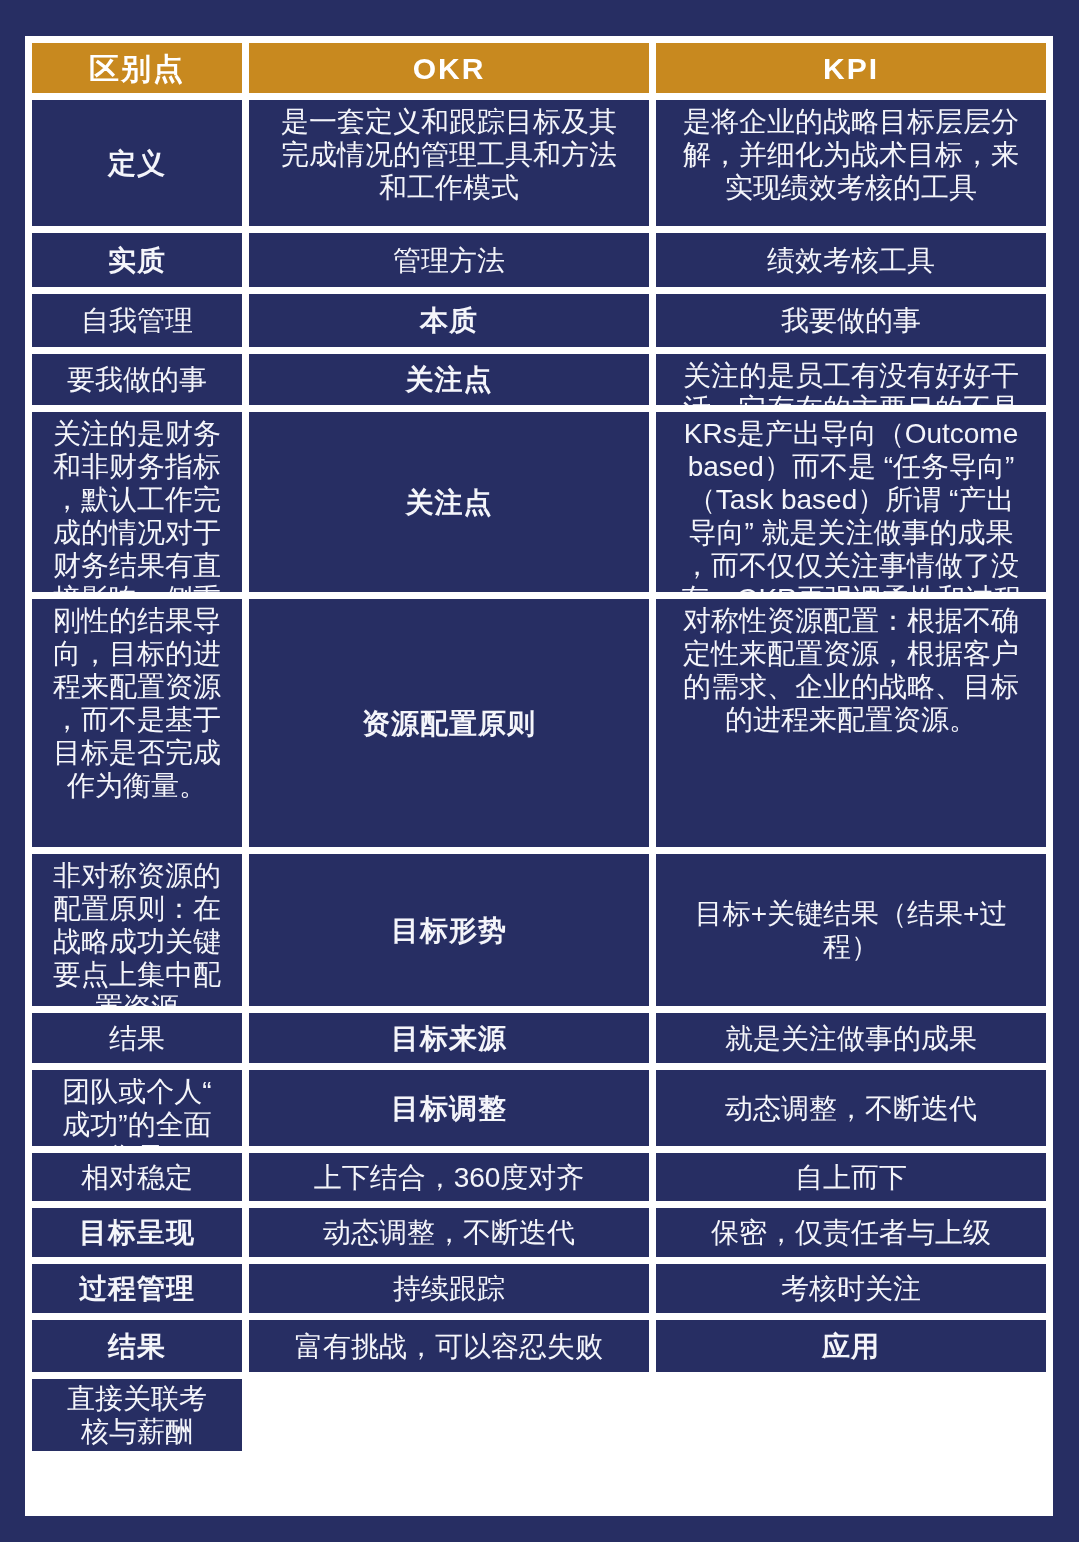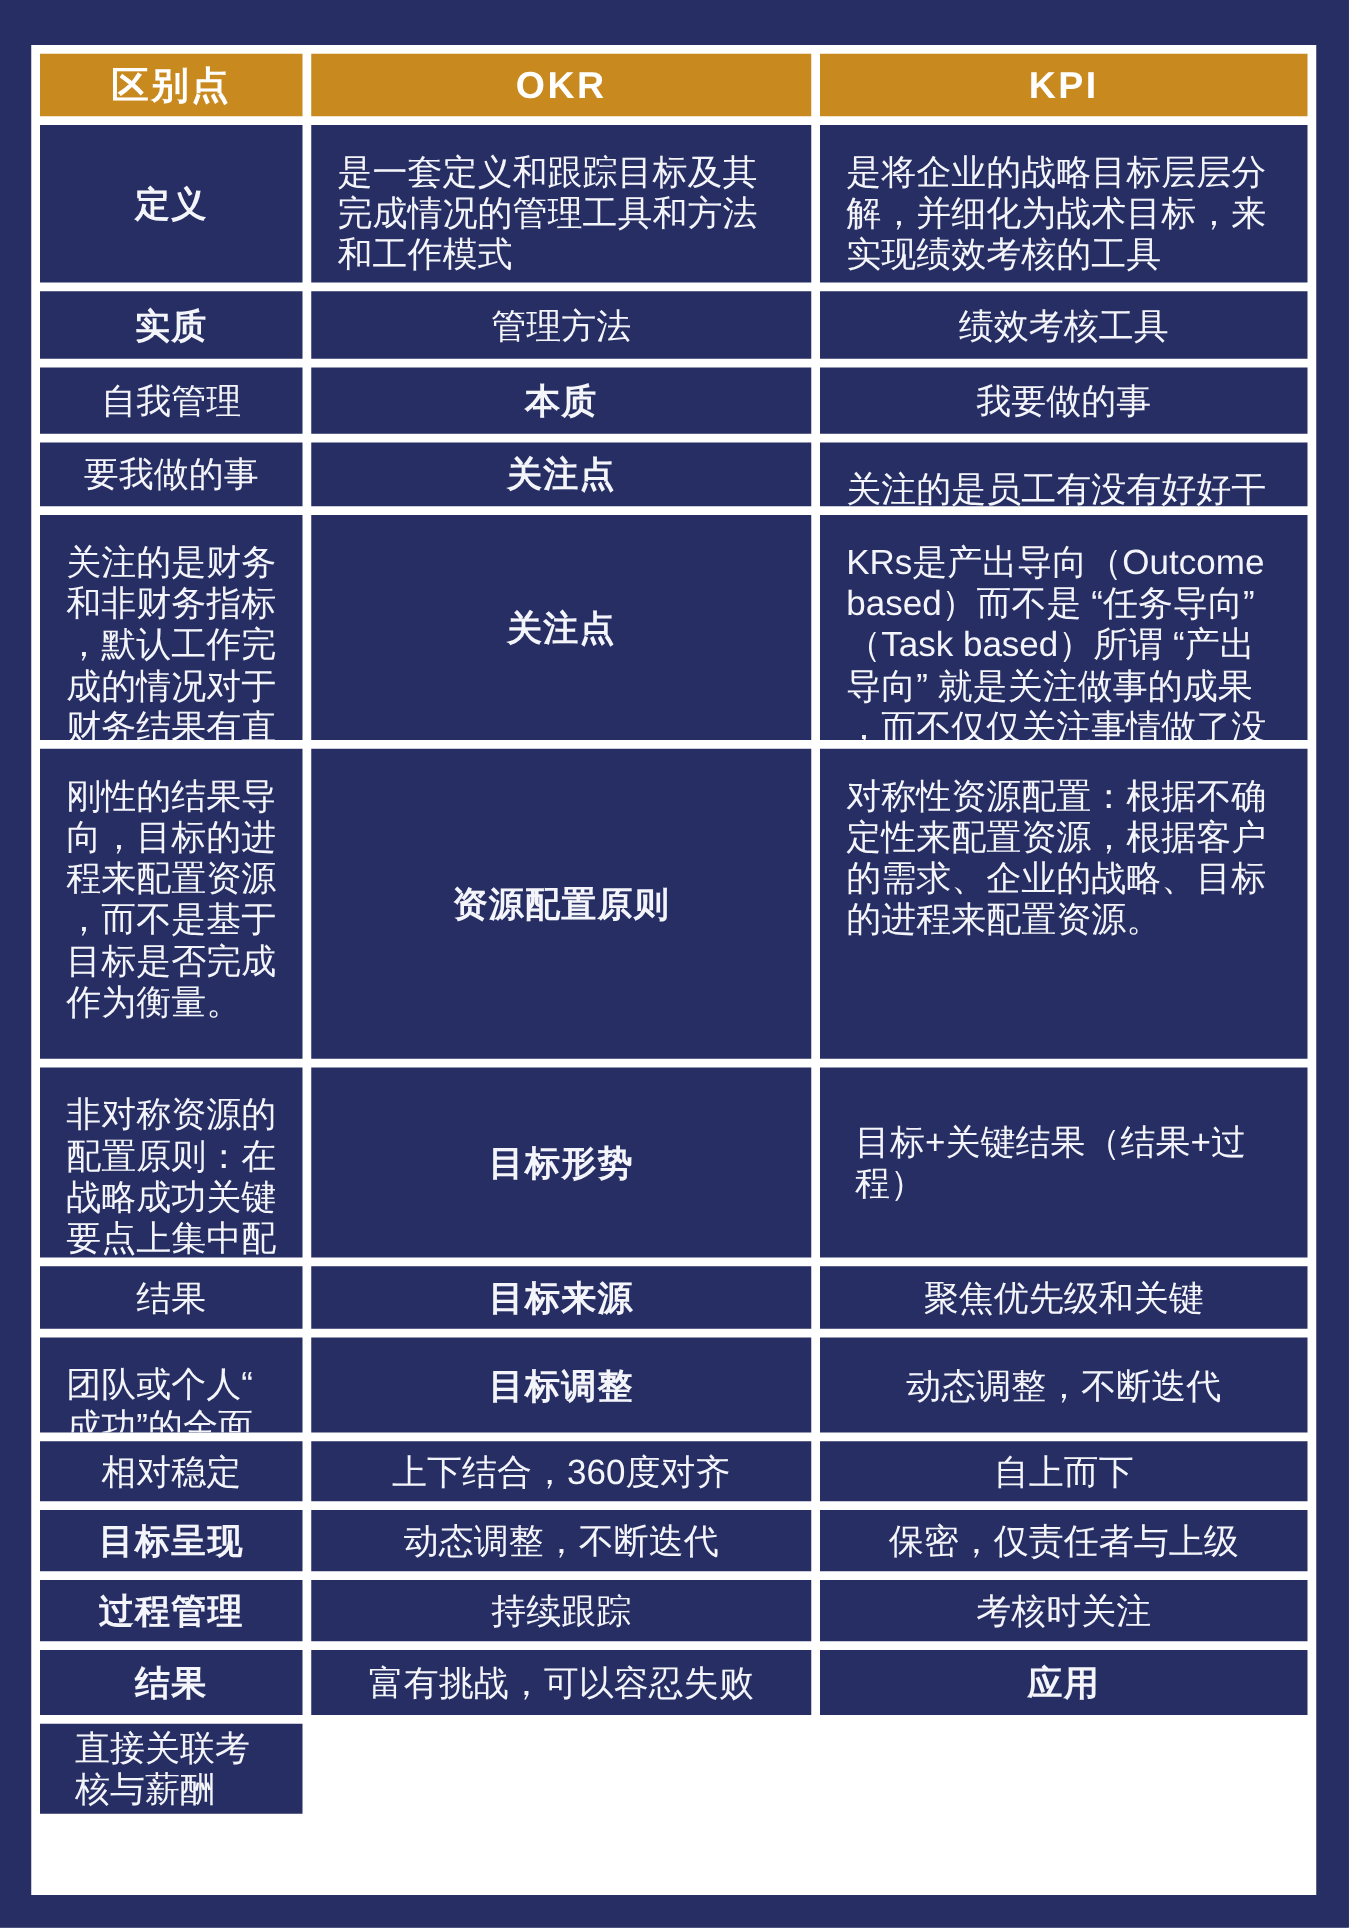--- a/index.html
+++ b/index.html
@@ -30,20 +30,21 @@
     grid-template-columns: 210px 400px 390px;
     grid-template-rows: 50px 126px 54px 53px 51px 180px 248px 152px 50px 76px 48px 49px 49px 52px 72px 51px;
     gap: 7px;
   }
   .cell {
     background: #272e63;
     color: #f4f5fa;
     display: flex;
     align-items: center;
     justify-content: center;
+    text-align: center;
     font-size: 28px;
     line-height: 33px;
     font-weight: 500;
     overflow: hidden;
     padding: 2px 28px;
     box-sizing: border-box;
   }
   .cell.hd {
     background: #c8891f;
     color: #ffffff;
@@ -51,22 +52,22 @@
     font-size: 30px;
     letter-spacing: 2px;
   }
   .cell.lbl {
     font-weight: bold;
     letter-spacing: 1px;
   }
   .cell.ml {
     align-items: flex-start;
     justify-content: flex-start;
-    text-align: left;
-    padding: 21px 21px;
+    text-align: center;
+    padding: 5px 21px;
     line-break: anywhere;
     overflow-wrap: break-word;
   }
 </style>
 </head>
 <body>
 
 <div class="page">
   <div class="tbl">
 
@@ -98,21 +99,21 @@
 
     <div class="cell lbl">资源配置原则</div>
     <div class="cell ml">对称性资源配置：根据不确定性来配置资源，根据客户的需求、企业的战略、目标的进程来配置资源。</div>
     <div class="cell ml">非对称资源的配置原则：在战略成功关键要点上集中配置资源</div>
 
     <div class="cell lbl">目标形势</div>
     <div class="cell">目标+关键结果（结果+过程）</div>
     <div class="cell">结果</div>
 
     <div class="cell lbl">目标来源</div>
-    <div class="cell">聚焦优先级和关键</div>
+    <div class="cell">就是关注做事的成果</div>
     <div class="cell ml">团队或个人“成功”的全面衡量</div>
 
     <div class="cell lbl">目标调整</div>
     <div class="cell">动态调整，不断迭代</div>
     <div class="cell">相对稳定</div>
 
     <div class="cell">上下结合，360度对齐</div>
     <div class="cell">自上而下</div>
 
     <div class="cell lbl">目标呈现</div>

